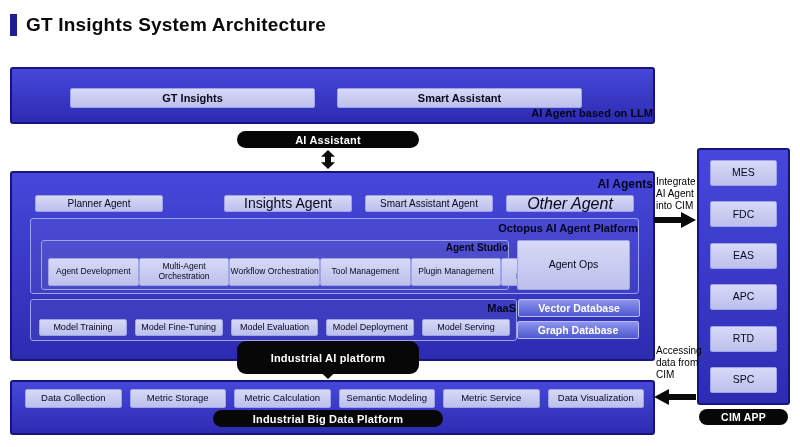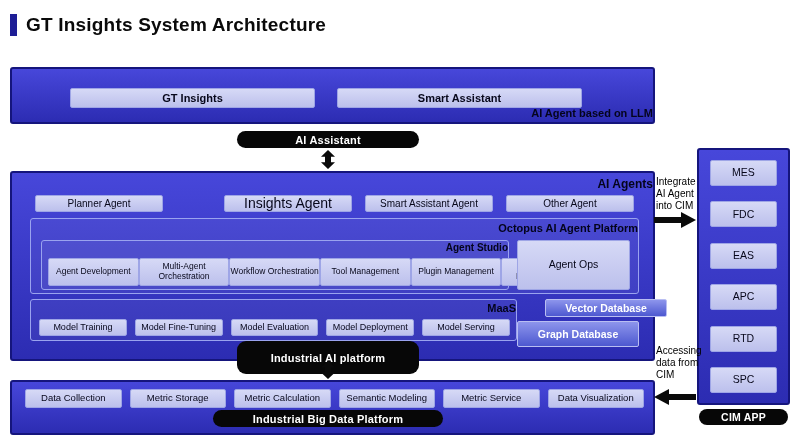--- a/index.html
+++ b/index.html
@@ -66,21 +66,21 @@
       </svg>
   </div>
 
   <div class="layer" style="left:10px;top:171px;width:645px;height:190px;">
     <div class="layer-header" style="top:4px;font-size:12px;">AI Agents</div>
 
     <div class="row" style="left:23px;top:22px;width:599px;gap:13px;height:17px;">
       <div class="chip" style="font-size:10px;">Planner Agent</div>
       <div class="chip" style="font-size:14px;margin-left:48px;">Insights Agent</div>
       <div class="chip" style="font-size:10px;">Smart Assistant Agent</div>
-      <div class="chip" style="font-size:10px;">Other Agent</div>
+      <div class="chip" style="font-size:16px;font-style:italic;">Other Agent</div>
     </div>
 
     <div class="inner" style="left:18px;top:45px;width:609px;height:76px;">
       <div class="layer-header" style="top:3px;font-size:11px;">Octopus AI Agent Platform</div>
 
       <div class="inner" style="left:10px;top:21px;width:468px;height:50px;">
         <div class="layer-header" style="top:1px;font-size:10px;">Agent Studio</div>
         <div class="row" style="left:6px;top:17px;width:544px;height:28px;">
           <div class="chip" style="font-size:8.5px;">Agent Development</div>
           <div class="chip" style="font-size:8.5px;">Multi-Agent Orchestration</div>
@@ -98,22 +98,22 @@
       <div class="layer-header" style="top:2px;font-size:11px;">MaaS</div>
       <div class="row" style="left:8px;top:19px;width:471px;gap:8px;height:17px;">
         <div class="chip" style="font-size:9px;">Model Training</div>
         <div class="chip" style="font-size:9px;">Model Fine-Tuning</div>
         <div class="chip" style="font-size:9px;">Model Evaluation</div>
         <div class="chip" style="font-size:9px;">Model Deployment</div>
         <div class="chip" style="font-size:9px;">Model Serving</div>
       </div>
     </div>
 
-    <div class="db" style="left:533px;top:126px;width:122px;height:18px;">Vector Database</div>
-    <div class="db" style="left:505px;top:148px;width:122px;height:26px;">Graph Database</div>
+    <div class="db" style="left:506px;top:126px;width:122px;height:18px;">Vector Database</div>
+    <div class="db" style="left:505px;top:148px;width:122px;height:18px;">Graph Database</div>
   </div>
 
   <div class="pill" style="left:237px;top:341px;width:182px;height:33px;">Industrial AI platform</div>
 
   <div class="arrow" style="left:320px;top:361px;">
     <svg width="16" height="18" viewBox="0 0 16 18">
         <path d="M8 0 L15 6.4 H11 V11.6 H15 L8 18 L1 11.6 H5 V6.4 H1 Z" fill="#0a0a0a"></path>
       </svg>
   </div>
 

